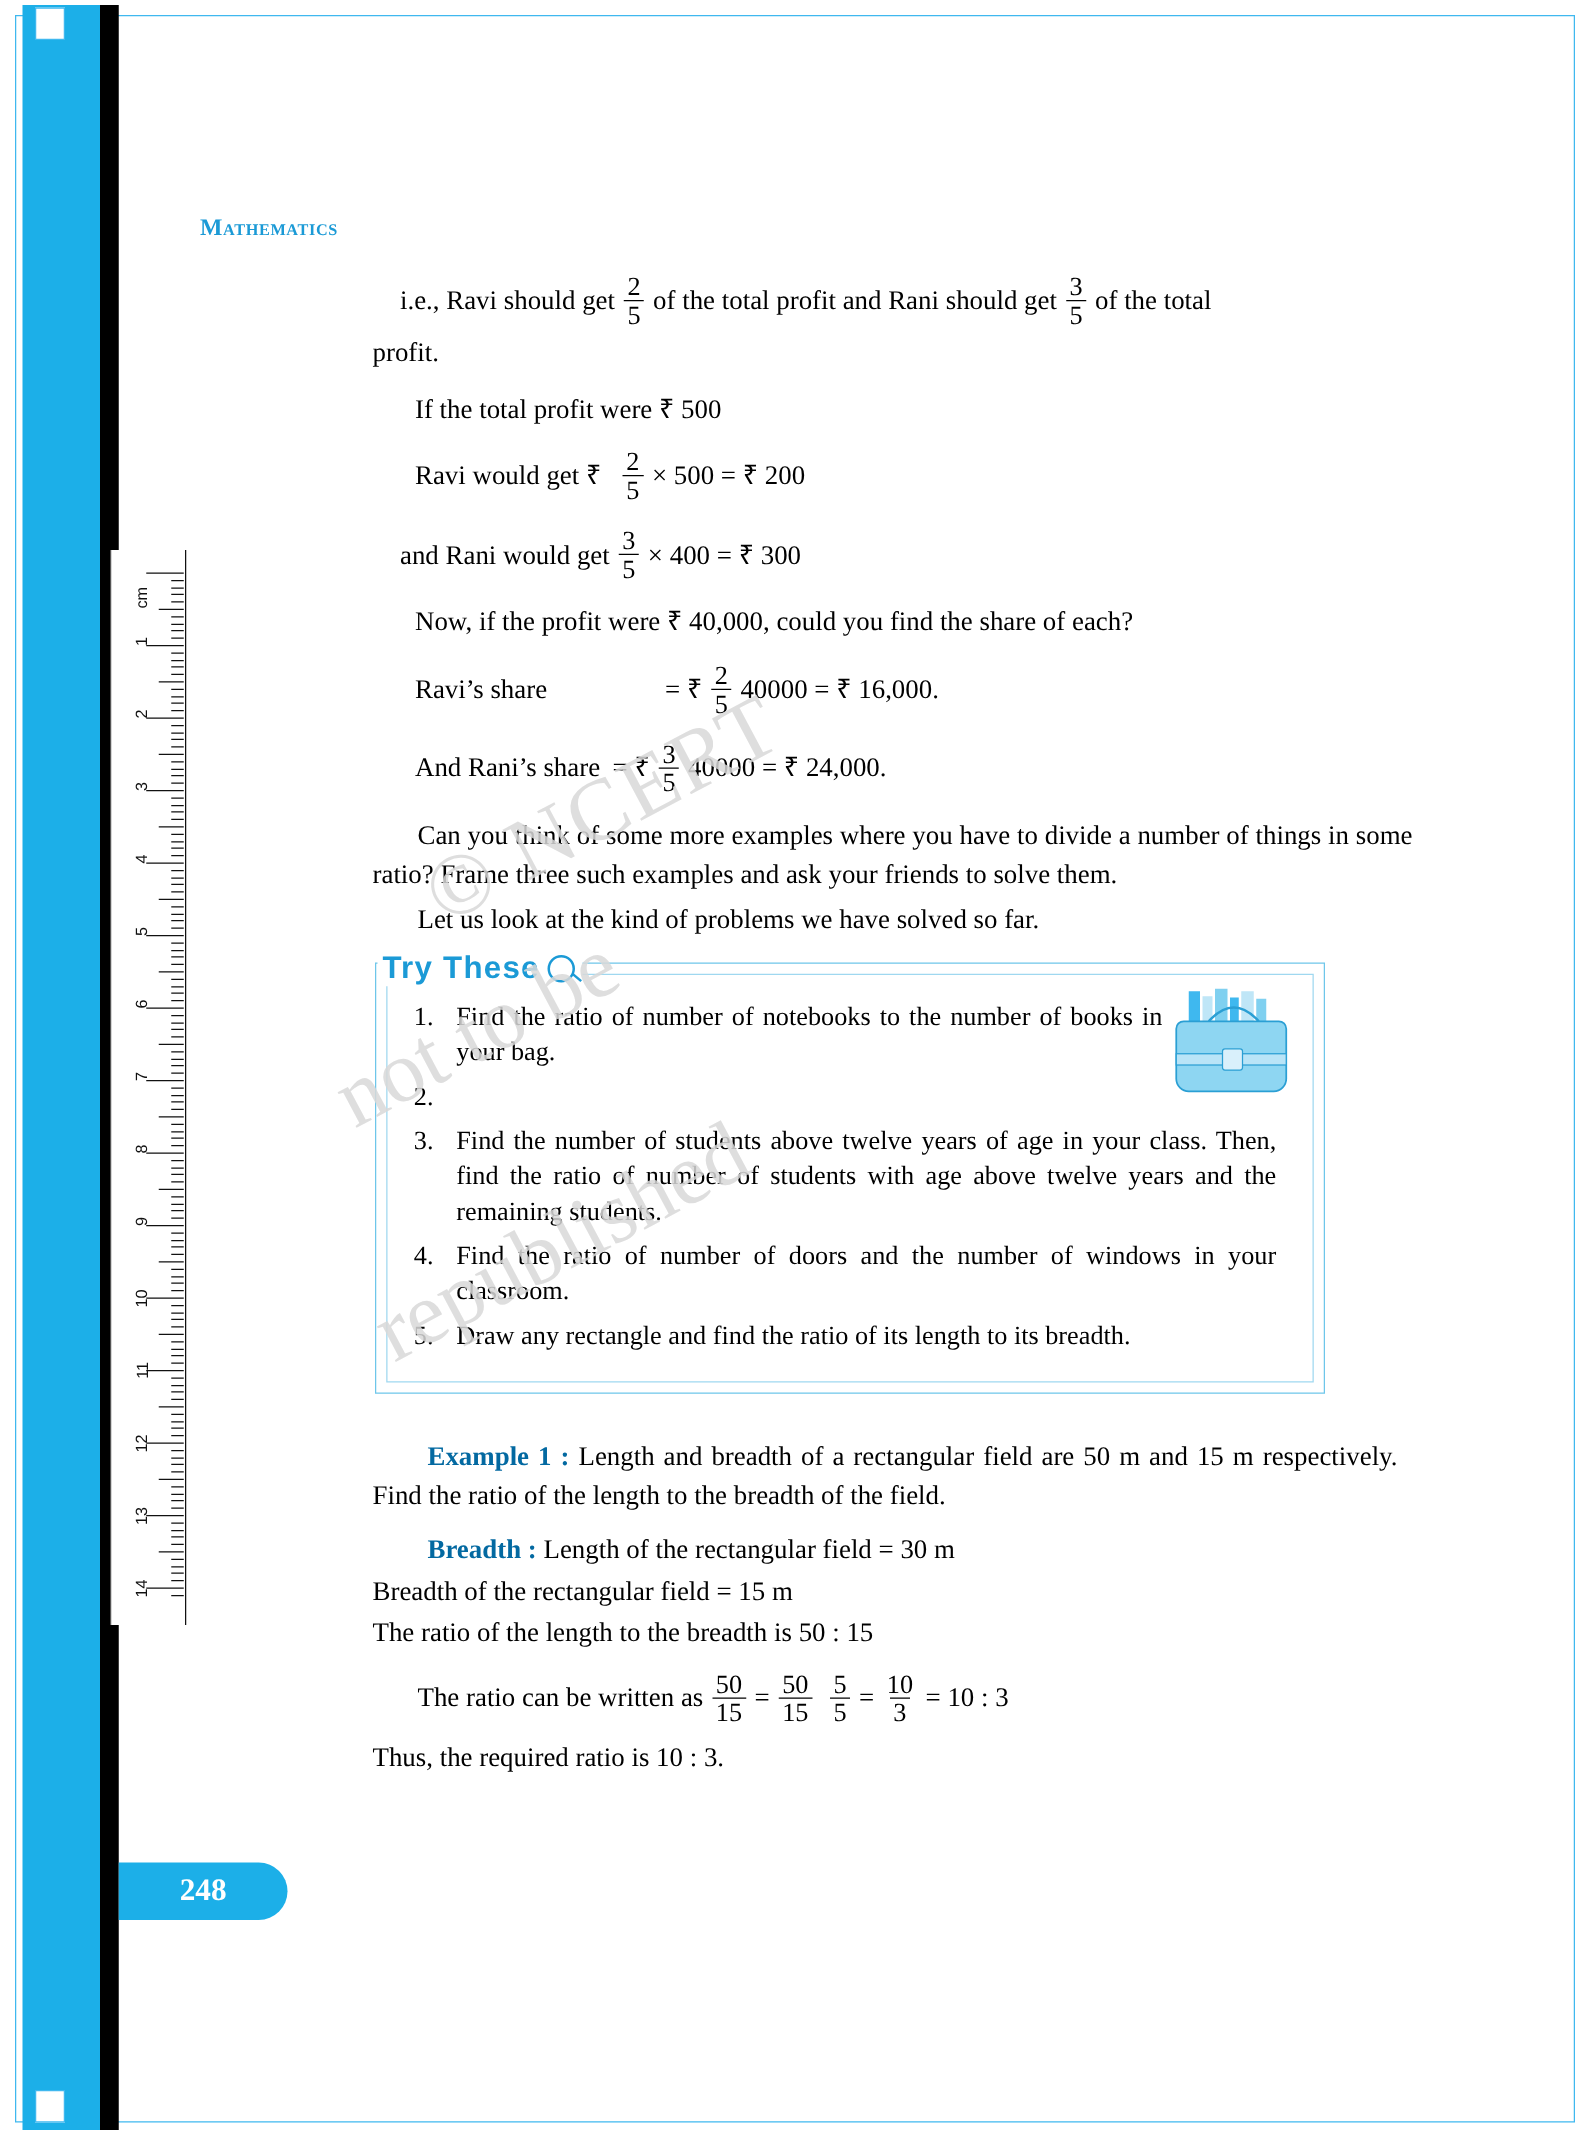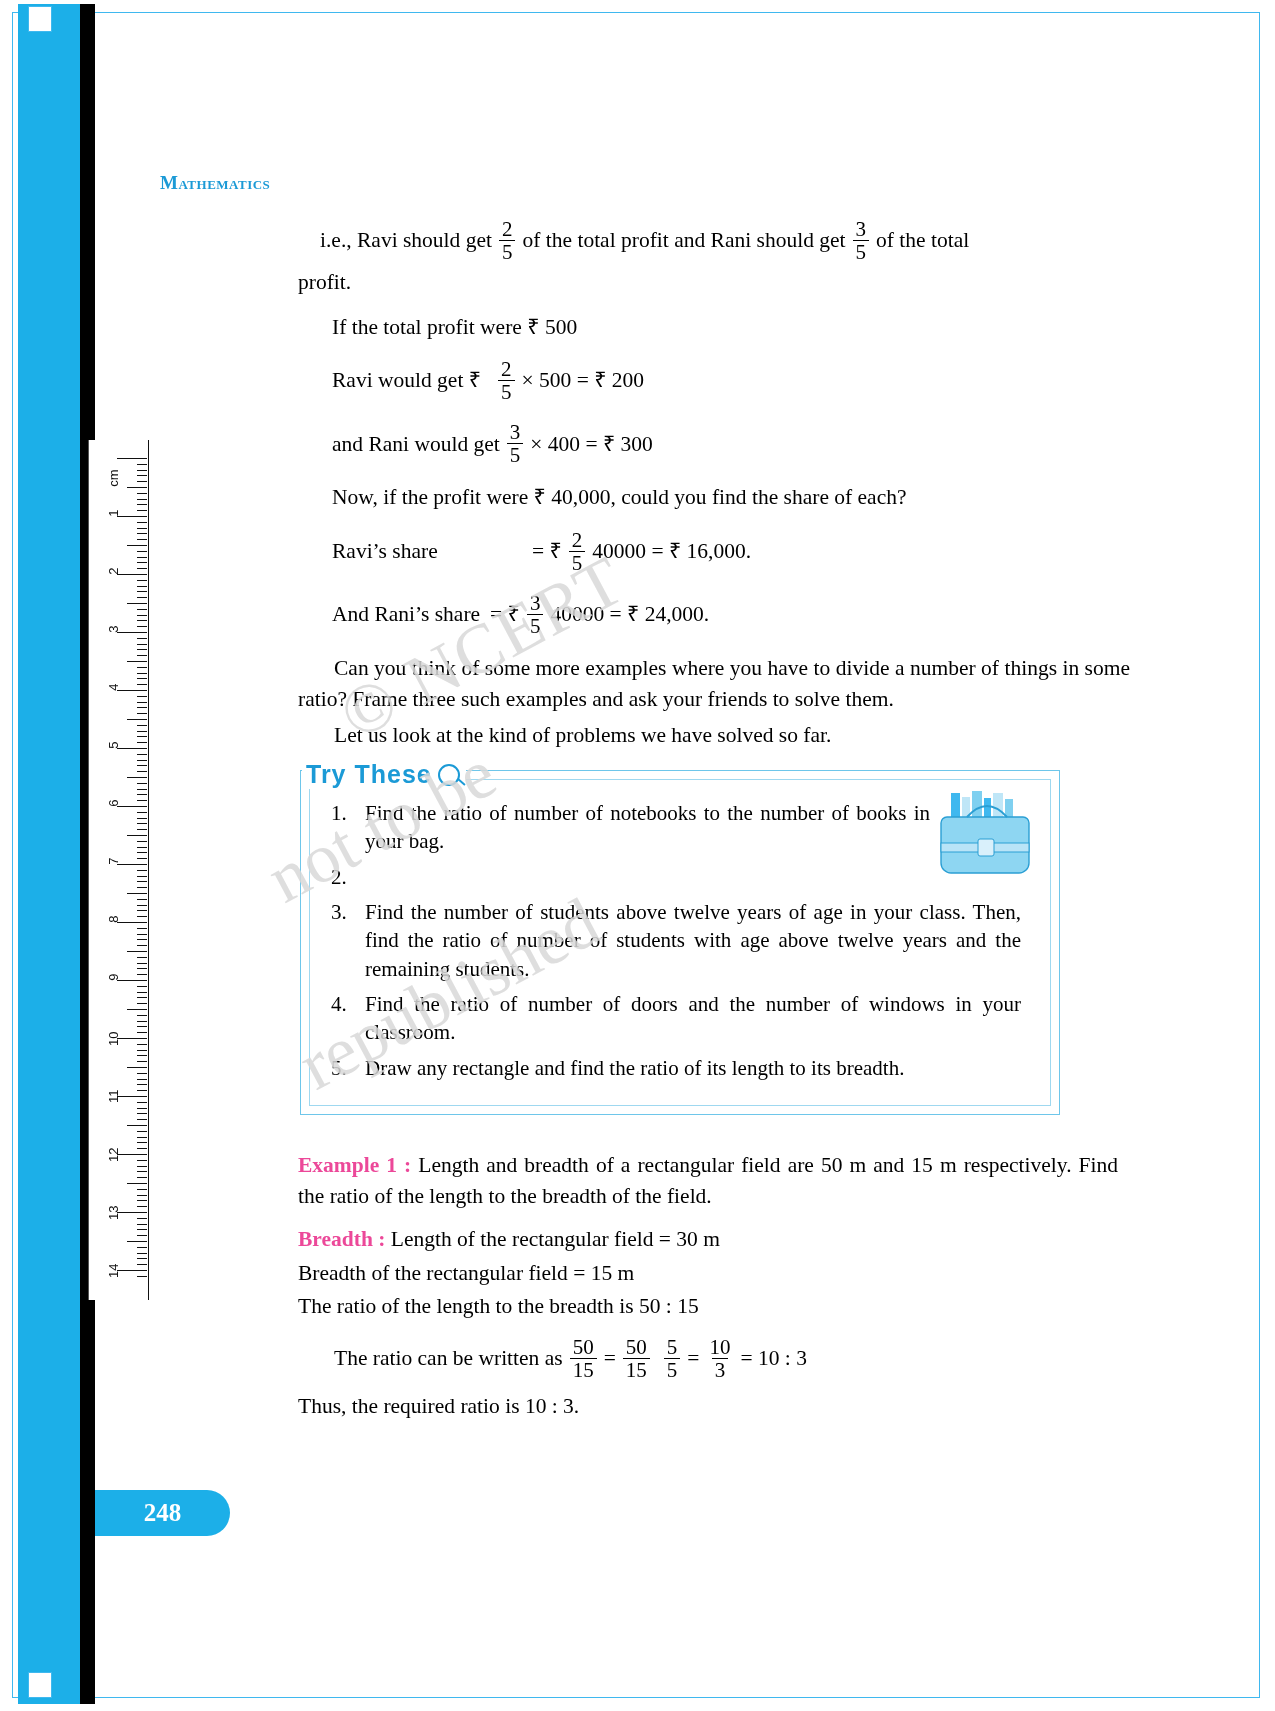--- a/index.html
+++ b/index.html
@@ -227,22 +227,23 @@
 
   
   .example-block {
     position: absolute;
     left: 298px; top: 1150px;
     width: 820px;
     font-size: 21.5px;
     line-height: 1.45;
   }
   .kw {
-    color: #ec4899;
+    color: #0369a1;
     font-weight: bold;
+    margin-left: 44px;
   }
 
   
   .watermark {
     position: absolute;
     left: 270px; top: 520px;
     width: 740px; height: 700px;
     pointer-events: none;
     color: #d9d9d9;
     font-family: "Liberation Serif", serif;
@@ -460,21 +461,21 @@
   <div class="line-row" style="margin-top:16px; margin-left:12px;">
     <span>Ravi would get ₹</span>
     <span class="spacer-sm"></span>
     <span class="frac">
       <span class="num">2</span>
       <span class="den">5</span>
     </span>
     <span>× 500 = ₹ 200</span>
   </div>
 
-  <div class="line-row" style="margin-top:18px; margin-left:12px;">
+  <div class="line-row" style="margin-top:18px; ">
     <span>and Rani would get</span>
     <span class="frac">
       <span class="num">3</span>
       <span class="den">5</span>
     </span>
     <span>× 400 = ₹ 300</span>
   </div>
 
   <div class="para" style="margin-top:16px; margin-left:12px;">Now, if the profit were ₹ 40,000, could you find the share of each?</div>
 

